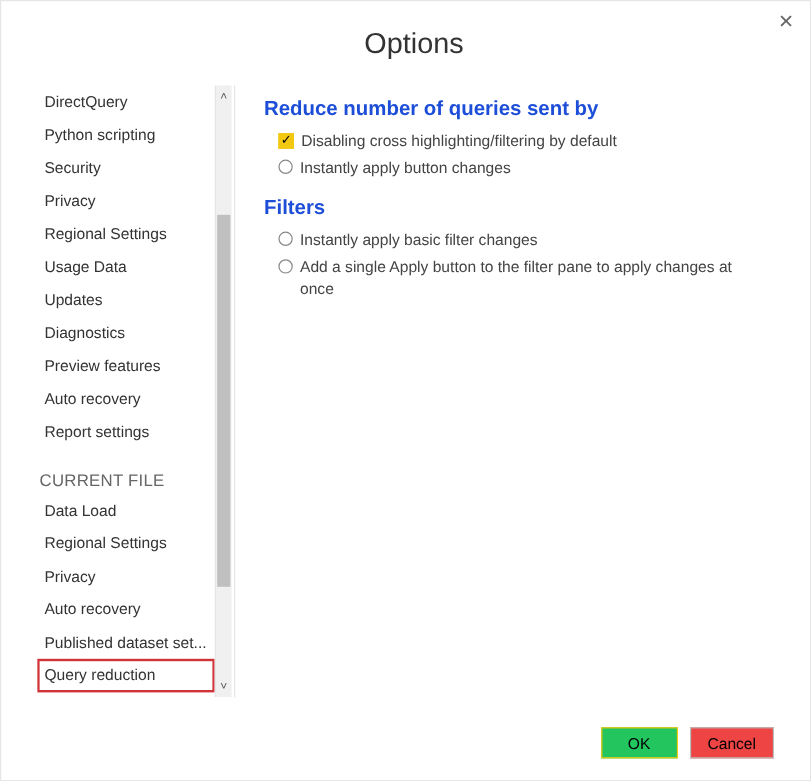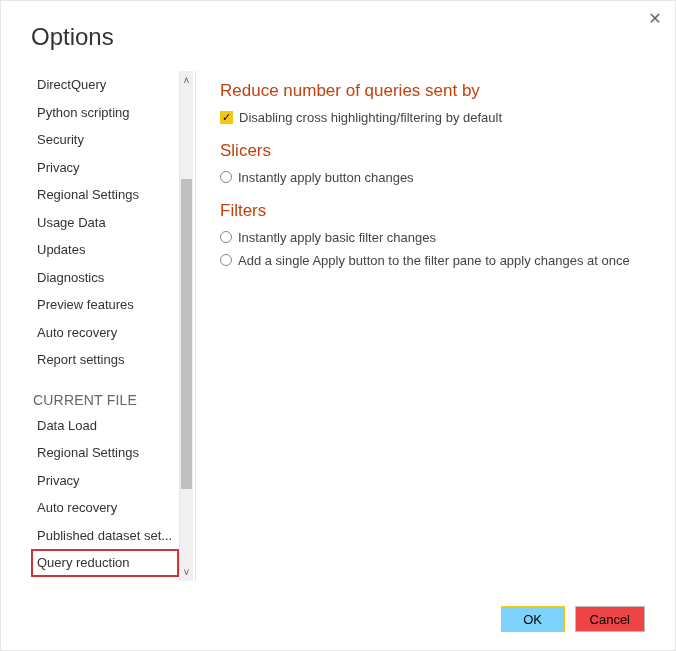--- a/index.html
+++ b/index.html
@@ -31,20 +31,21 @@
     color: #666;
     font-size: 16px;
     line-height: 16px;
     text-align: center;
   }
   .title {
     font-size: 24px;
     font-weight: 300;
     color: #333;
     margin: 12px 0 20px 0;
+    text-align: center;
   }
   .body {
     display: flex;
     height: 510px;
   }
   .sidebar-wrap {
     position: relative;
     width: 165px;
     flex: 0 0 165px;
     border-right: 1px solid #e6e6e6;
@@ -114,30 +115,30 @@
     bottom: 0; left: 0; right: 0;
   }
 
   .content {
     flex: 1;
     padding: 4px 10px 0 24px;
     overflow: hidden;
   }
   .heading {
     font-size: 17px;
-    color: #c2410c;
+    color: #1d4ed8;
     margin: 6px 0 8px 0;
-    font-weight: 400;
+    font-weight: 700;
   }
   .heading.sub { margin-top: 14px; }
   .opt-row {
     display: flex;
     align-items: flex-start;
     gap: 6px;
-    margin: 4px 0;
+    margin: 4px 12px;
     font-size: 13px;
     color: #444;
     line-height: 1.4;
   }
   .checkbox {
     width: 13px; height: 13px; flex: 0 0 13px;
     border: 1px solid #f2c811;
     background: #f2c811;
     position: relative; top: 2px;
     display: flex; justify-content: center; align-items: center;
@@ -175,21 +176,21 @@
     min-width: 64px;
     height: 26px;
     padding: 0 14px;
     font-size: 13px;
     font-family: inherit;
     border: 1px solid #bbb;
     background: #ef4444;
     cursor: pointer;
   }
   .btn.primary {
-    background: #7dd3fc;
+    background: #22c55e;
     border-color: #f2c811;
     color: #000;
   }
 </style>
 </head>
 <body>
 
 <div class="dialog">
 
   <div class="close-btn">
@@ -239,21 +240,20 @@
       </div>
     </div>
 
     <div class="content">
       <div class="heading">Reduce number of queries sent by</div>
       <div class="opt-row">
         <span class="checkbox"></span>
         <span>Disabling cross highlighting/filtering by default</span>
       </div>
 
-      <div class="heading sub">Slicers</div>
       <div class="opt-row">
         <span class="radio"></span>
         <span>Instantly apply button changes</span>
       </div>
 
       <div class="heading sub">Filters</div>
       <div class="opt-row">
         <span class="radio"></span>
         <span>Instantly apply basic filter changes</span>
       </div>

